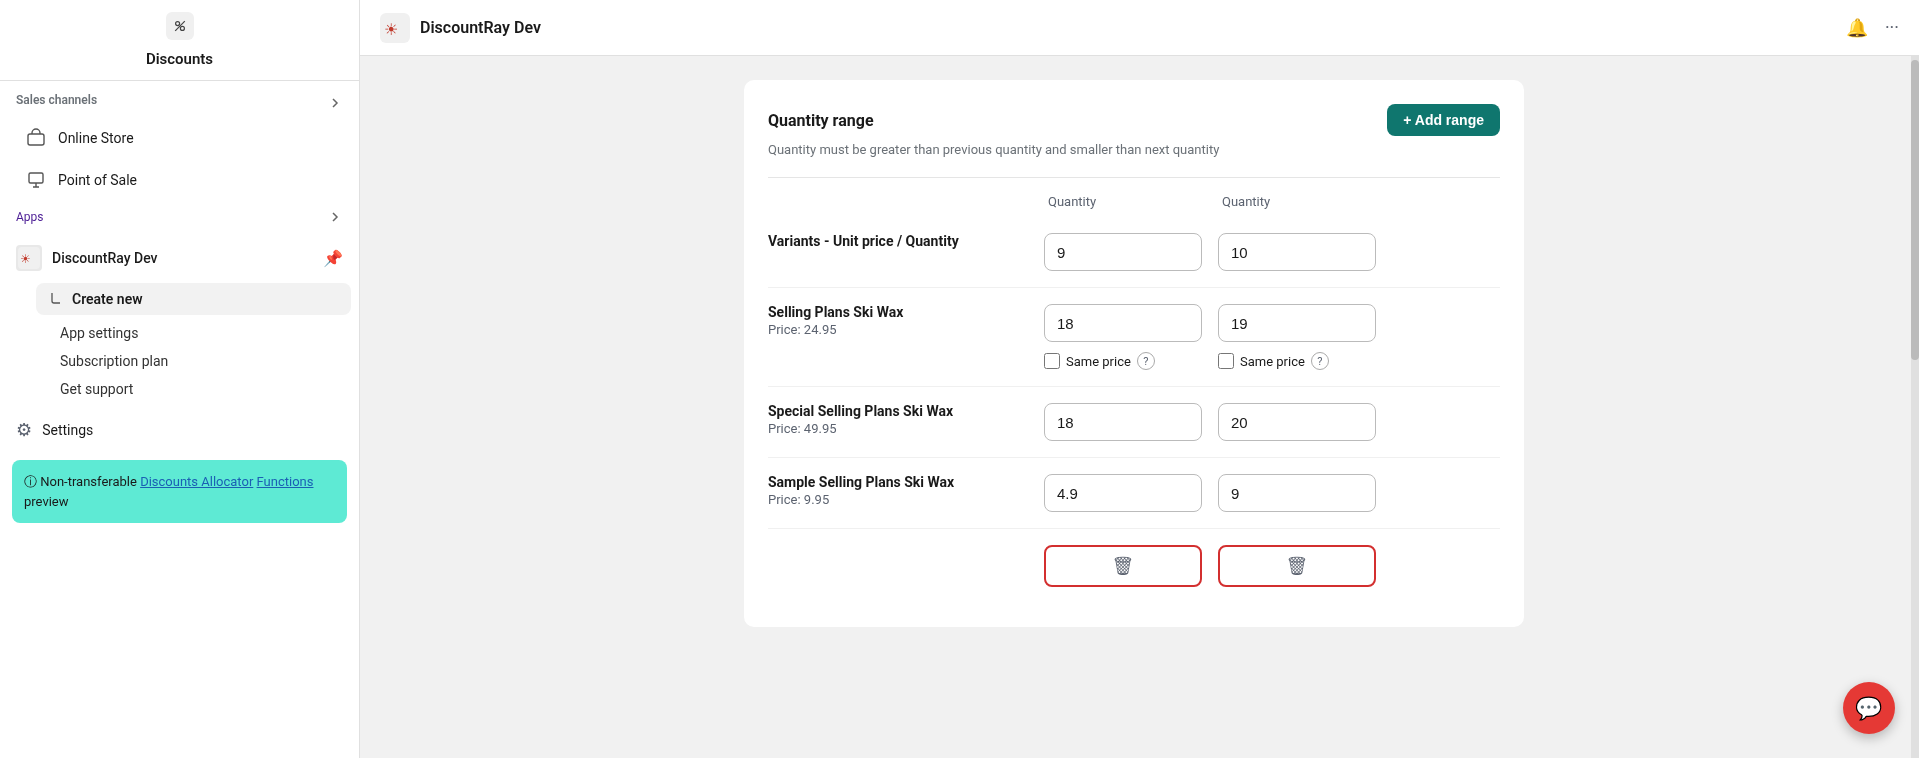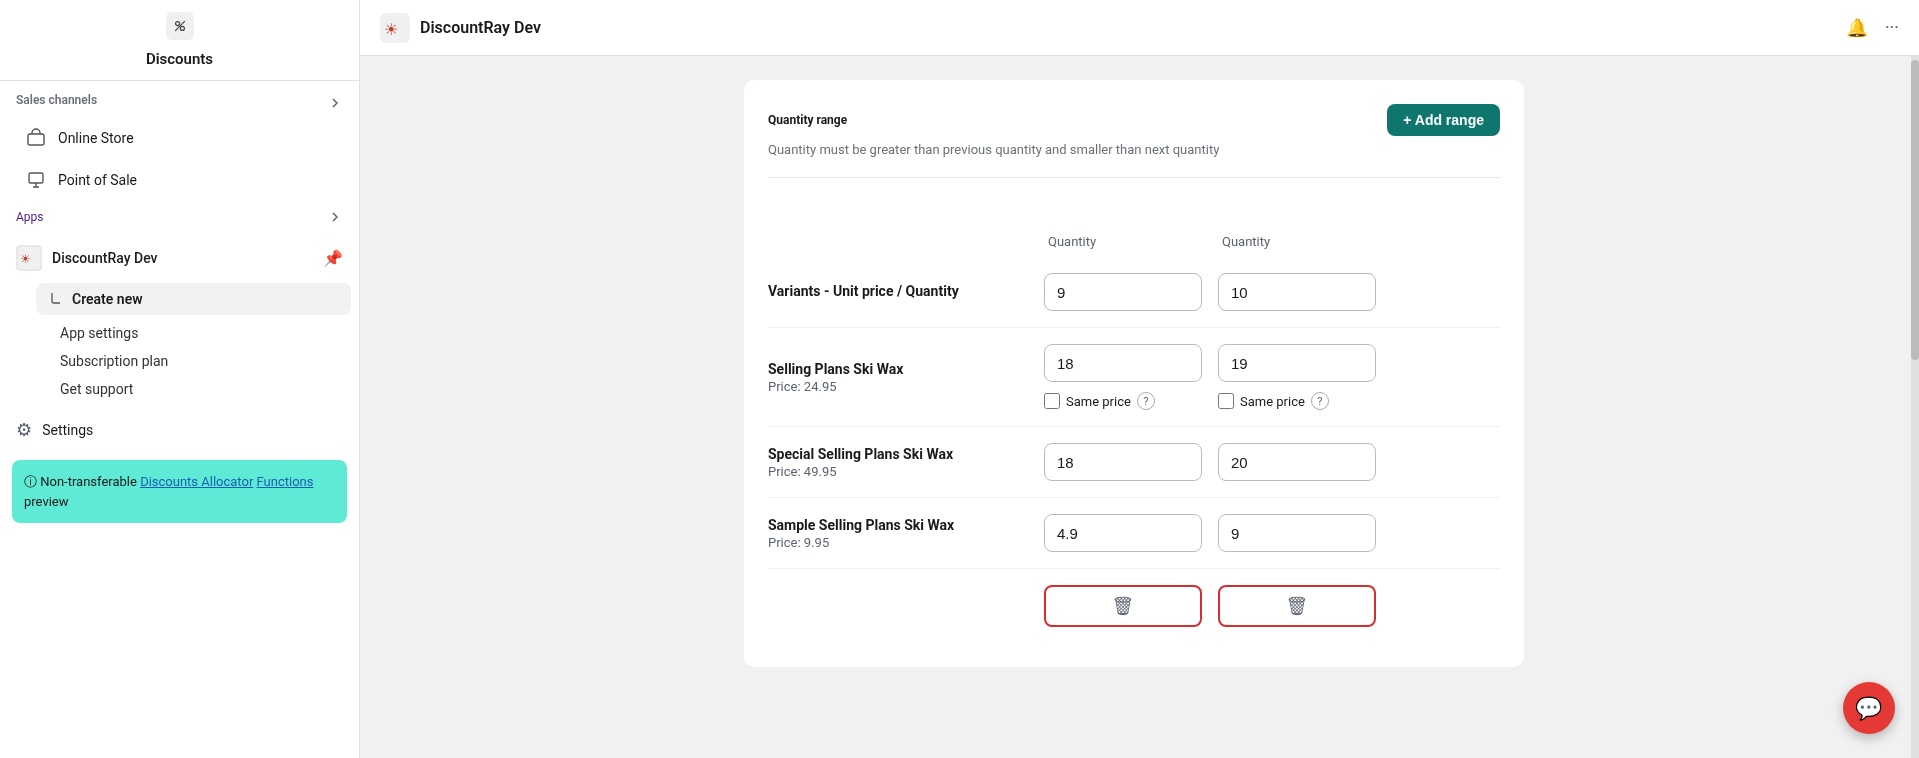--- a/index.html
+++ b/index.html
@@ -49,30 +49,30 @@
     .topbar-bell { font-size: 18px; color: #5c6370; cursor: pointer; }
     .topbar-more { font-size: 18px; color: #5c6370; cursor: pointer; }
 
     
     .main { flex: 1; margin-left: 360px; margin-top: 56px; overflow-y: auto; padding: 24px; background: #f1f1f1; }
 
     
     .card { background: #fff; border-radius: 10px; padding: 24px; max-width: 780px; }
 
     .section-header { display: flex; align-items: center; justify-content: space-between; margin-bottom: 6px; }
-    .section-title { font-size: 12px; font-weight: 700; }
+    .section-title { font-size: 16px; font-weight: 700; }
     .add-range-btn { background: #0f766e; color: #fff; border: none; border-radius: 8px; padding: 8px 16px; font-size: 14px; font-weight: 600; cursor: pointer; display: flex; align-items: center; gap: 6px; }
     .section-subtitle { font-size: 13px; color: #6b7177; margin-bottom: 20px; }
 
     .divider { border: none; border-top: 1px solid #e5e5e5; margin: 16px 0; }
 
     .quantity-headers { display: flex; gap: 16px; padding-left: 280px; margin-bottom: 8px; }
-    .qty-header { font-size: 13px; color: #5c6370; width: 158px; margin-top: 40px; }
-
-    .row { display: flex; align-items: center; gap: 16px; padding: 16px 0; border-bottom: 1px solid #f0f0f0; }
+    .qty-header { font-size: 13px; color: #5c6370; width: 158px; }
+
+    .row { display: flex; align-items: flex-start; gap: 16px; padding: 16px 0; border-bottom: 1px solid #f0f0f0; }
     .row:last-child { border-bottom: none; }
     .row-label { width: 260px; flex-shrink: 0; }
     .row-label-title { font-size: 14px; font-weight: 700; margin-bottom: 2px; }
     .row-label-price { font-size: 13px; color: #5c6370; }
 
     .row-inputs { display: flex; gap: 16px; align-items: flex-start; }
     .input-group { display: flex; flex-direction: column; gap: 4px; }
     .qty-input { width: 158px; height: 38px; border: 1px solid #bbb; border-radius: 8px; padding: 0 12px; font-size: 15px; color: #1a1a1a; }
 
     .same-price-row { display: flex; align-items: center; gap: 6px; margin-top: 6px; }

